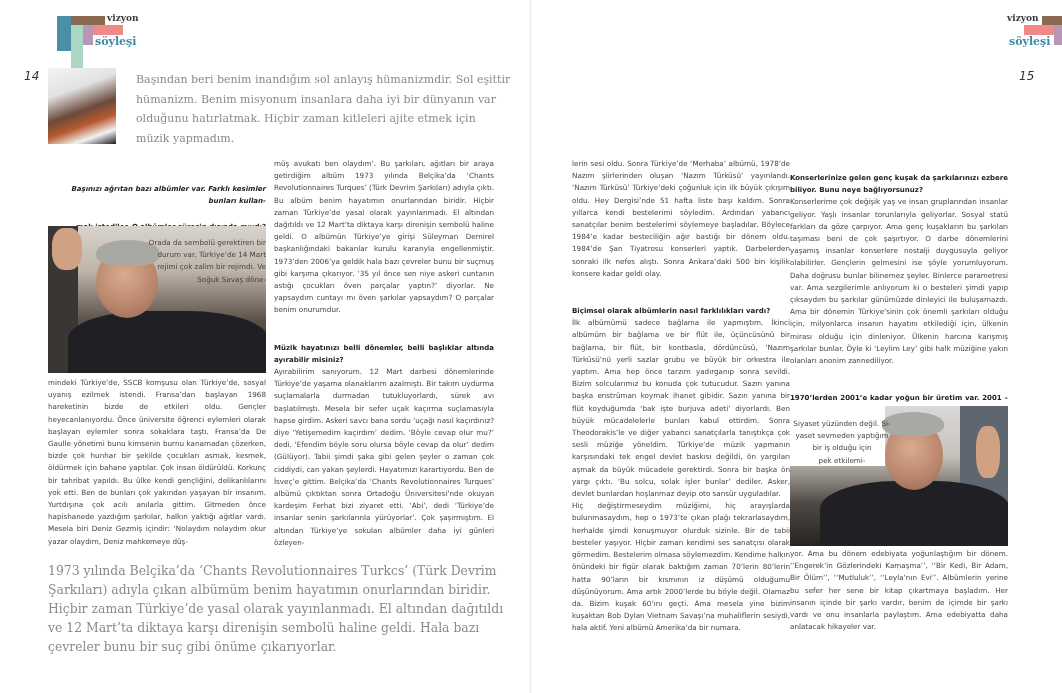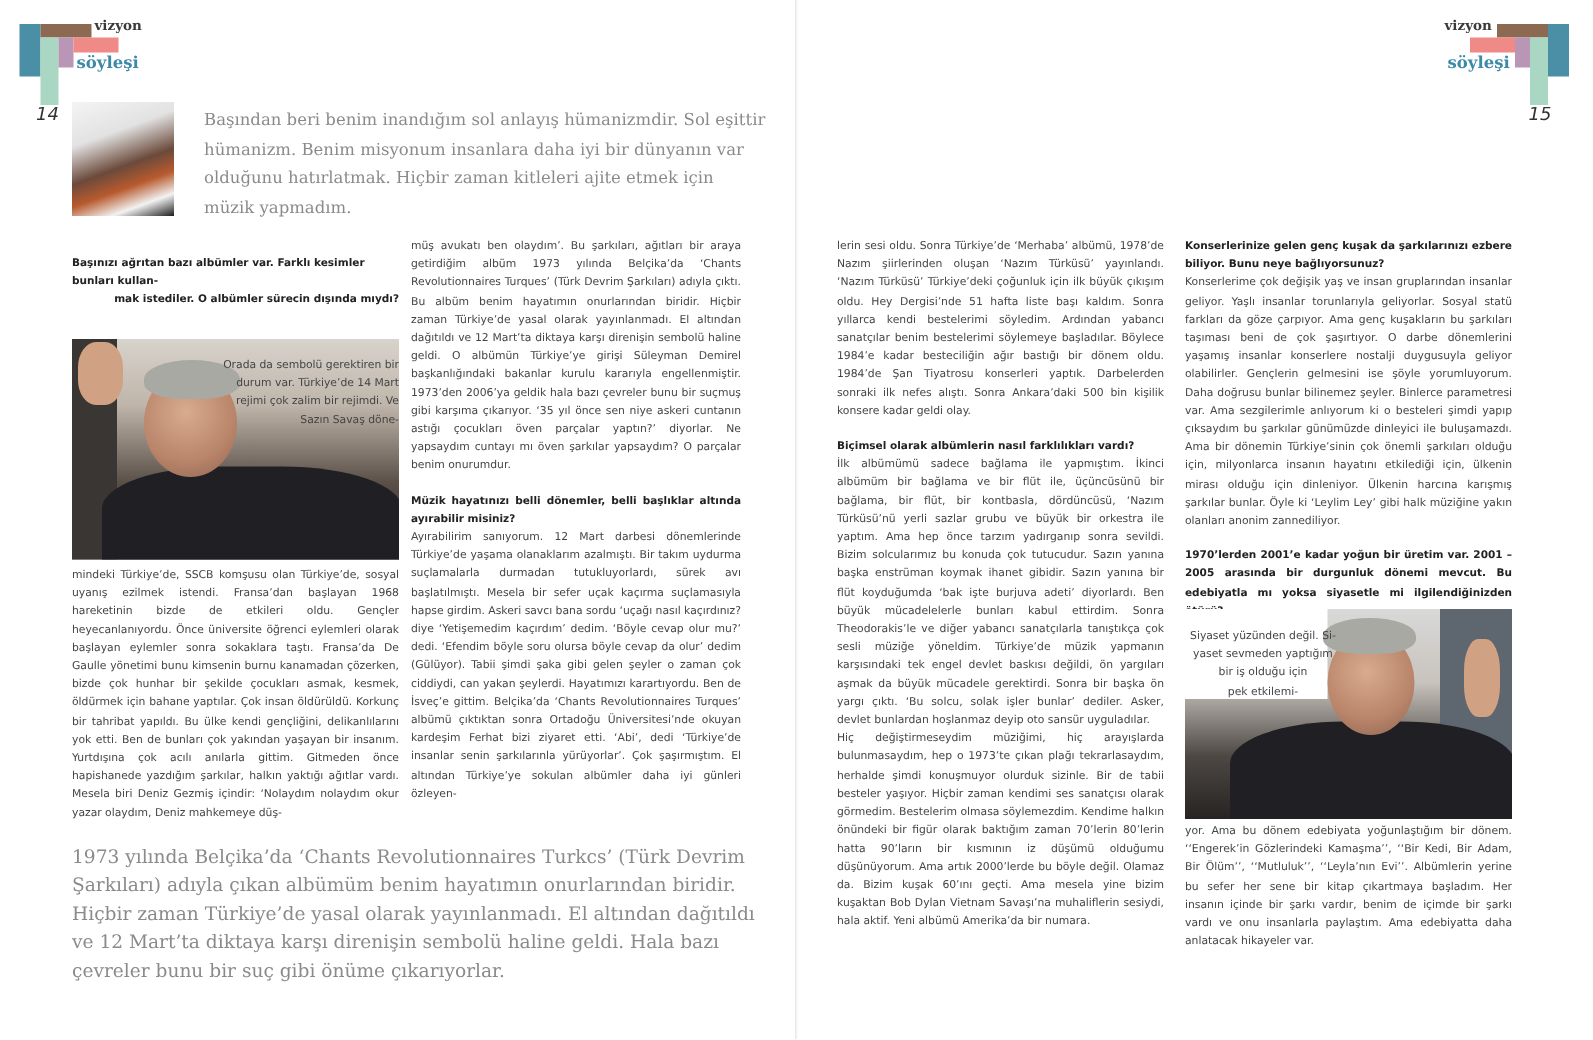--- a/index.html
+++ b/index.html
@@ -3,42 +3,42 @@
 <meta charset="utf-8">
 <style>
   * { box-sizing: border-box; margin: 0; padding: 0; }
   html, body { width: 1062px; height: 693px; background: #ffffff; overflow: hidden; }
   body { position: relative; font-family: "DejaVu Sans", sans-serif; color: #3a3a3a; }
 
   .spread { position: absolute; left: 0; top: 0; width: 1062px; height: 693px; background: #fff; }
   .gutter { position: absolute; left: 530px; top: 0; width: 2px; height: 693px; background: linear-gradient(to right, #e6e6e6, #ffffff); }
 
   
-  .logo { position: absolute; }
+  .logo { position: absolute; margin-left: 44px; }
   .logo .blk { position: absolute; }
   .logo .txt { position: absolute; font-family: "DejaVu Serif", serif; font-weight: bold; }
   .logo-left { left: 0; top: 0; width: 140px; height: 80px; }
   .logo-right { left: 920px; top: 0; width: 142px; height: 80px; }
 
   .page-num { position: absolute; font-family: "DejaVu Sans", sans-serif; font-style: italic; font-size: 12px; color: #333; }
 
   .pullquote { position: absolute; font-family: "DejaVu Serif", serif; color: #8a8a8a; font-size: 11px; line-height: 19.5px; }
   .pq-top-left { left: 136px; top: 70px; width: 375px; }
   .pq-top-right { left: 565px; top: 70px; width: 450px; }
   .pq-bottom-left { left: 48px; top: 561px; width: 458px; font-size: 12.4px; line-height: 19px; }
 
   .col { position: absolute; font-size: 7.2px; line-height: 12.2px; color: #444; text-align: justify; }
   .col p { margin-bottom: 0; }
-  .col .q { font-weight: bold; color: #222; font-size: 7px; }
+  .col .q { font-weight: bold; color: #222; font-size: 7px; margin-top: 14px; }
   .col .sp { height: 11px; }
 
   .c1 { left: 48px; top: 158px; width: 218px; }
   .c1b { left: 48px; top: 377px; width: 218px; }
   .c2 { left: 274px; top: 158px; width: 220px; }
-  .c3 { left: 558px; top: 158px; width: 218px; }
+  .c3 { left: 572px; top: 158px; width: 218px; }
   .c4 { left: 790px; top: 158px; width: 218px; }
   .c4b { left: 790px; top: 548px; width: 218px; }
 
   .wrap-text { position: absolute; font-size: 7.2px; line-height: 12.2px; color: #444; text-align: right; }
 
   .photo { position: absolute; overflow: hidden; }
   .photo-thumb { left: 48px; top: 68px; width: 68px; height: 76px; background: linear-gradient(160deg, #f4f4f4 0%, #e2e2e2 30%, #6b4a3b 55%, #b85a2e 70%, #f2f2f2 85%, #1d1d1d 100%); }
   .photo-a { left: 48px; top: 226px; width: 218px; height: 147px; background: linear-gradient(180deg, #d8d3cc 0%, #bfb5aa 30%, #5a5048 65%, #2a2725 100%); }
   .photo-b { left: 790px; top: 406px; width: 218px; height: 140px; background: linear-gradient(180deg, #d9d9d9 0%, #c8c3bc 35%, #4d4844 70%, #262322 100%); }
   .photo .head { position: absolute; border-radius: 50%; background: radial-gradient(circle at 45% 40%, #d9ab8f 0%, #b8846a 60%, #8d6450 100%); }
@@ -75,37 +75,37 @@
   </div>
   <div class="page-num" style="left:1019px;top:69px;">15</div>
 
   <div class="photo photo-thumb"></div>
 
   <div class="pullquote pq-top-left">Başından beri benim inandığım sol anlayış hümanizmdir. Sol eşittir hümanizm. Benim misyonum insanlara daha iyi bir dünyanın var olduğunu hatırlatmak. Hiçbir zaman kitleleri ajite etmek için müzik yapmadım.</div>
   <div class="pullquote pq-bottom-left">1973 yılında Belçika’da ‘Chants Revolutionnaires Turkcs’ (Türk Devrim Şarkıları) adıyla çıkan albümüm benim hayatımın onurlarından biridir. Hiçbir zaman Türkiye’de yasal olarak yayınlanmadı. El altından dağıtıldı ve 12 Mart’ta diktaya karşı direnişin sembolü haline geldi. Hala bazı çevreler bunu bir suç gibi önüme çıkarıyorlar.</div>
 
   <div class="col c1">
     <div class="sp"></div>
-    <p class="q" style="text-align:left;">Başınızı ağrıtan bazı albümler var. Farklı kesimler bunları kullan-</p>
+    <p class="q" style="text-align:right;font-style:italic;">Başınızı ağrıtan bazı albümler var. Farklı kesimler bunları kullan-</p>
     <p class="q" style="text-align:right;">mak istediler. O albümler sürecin dışında mıydı?</p>
   </div>
 
   <div class="photo photo-a">
     <div class="wall" style="left:0;top:0;width:30px;height:147px;background:#3a3633;"></div>
     <div class="body" style="left:20px;top:85px;width:200px;height:70px;"></div>
     <div class="head" style="left:48px;top:20px;width:62px;height:72px;"></div>
     <div class="hair" style="left:48px;top:14px;width:64px;height:26px;"></div>
     <div class="hand" style="left:4px;top:2px;width:30px;height:42px;"></div>
   </div>
 
   <div class="wrap-text" style="left:140px;top:237px;width:126px;">
     <div>Orada da sembolü gerektiren bir</div>
     <div>durum var. Türkiye’de 14 Mart</div>
     <div>rejimi çok zalim bir rejimdi. Ve</div>
-    <div>Sazın Savaş döne-</div>
+    <div>Soğuk Savaş döne-</div>
   </div>
 
   <div class="col c1b">
     <p>mindeki Türkiye’de, SSCB komşusu olan Türkiye’de, sosyal uyanış ezilmek istendi. Fransa’dan başlayan 1968 hareketinin bizde de etkileri oldu. Gençler heyecanlanıyordu. Önce üniversite öğrenci eylemleri olarak başlayan eylemler sonra sokaklara taştı. Fransa’da De Gaulle yönetimi bunu kimsenin burnu kanamadan çözerken, bizde çok hunhar bir şekilde çocukları asmak, kesmek, öldürmek için bahane yaptılar. Çok insan öldürüldü. Korkunç bir tahribat yapıldı. Bu ülke kendi gençliğini, delikanlılarını yok etti. Ben de bunları çok yakından yaşayan bir insanım. Yurtdışına çok acılı anılarla gittim. Gitmeden önce hapishanede yazdığım şarkılar, halkın yaktığı ağıtlar vardı. Mesela biri Deniz Gezmiş içindir: ‘Nolaydım nolaydım okur yazar olaydım, Deniz mahkemeye düş-</p>
   </div>
 
   <div class="col c2">
     <p>müş avukatı ben olaydım’. Bu şarkıları, ağıtları bir araya getirdiğim albüm 1973 yılında Belçika’da ‘Chants Revolutionnaires Turques’ (Türk Devrim Şarkıları) adıyla çıktı. Bu albüm benim hayatımın onurlarından biridir. Hiçbir zaman Türkiye’de yasal olarak yayınlanmadı. El altından dağıtıldı ve 12 Mart’ta diktaya karşı direnişin sembolü haline geldi. O albümün Türkiye’ye girişi Süleyman Demirel başkanlığındaki bakanlar kurulu kararıyla engellenmiştir. 1973’den 2006’ya geldik hala bazı çevreler bunu bir suçmuş gibi karşıma çıkarıyor. ‘35 yıl önce sen niye askeri cuntanın astığı çocukları öven parçalar yaptın?’ diyorlar.  Ne yapsaydım cuntayı mı öven şarkılar yapsaydım? O parçalar benim onurumdur.</p>
     <div class="sp"></div>
     <p class="q">Müzik hayatınızı belli dönemler,  belli başlıklar altında ayırabilir misiniz?</p>

